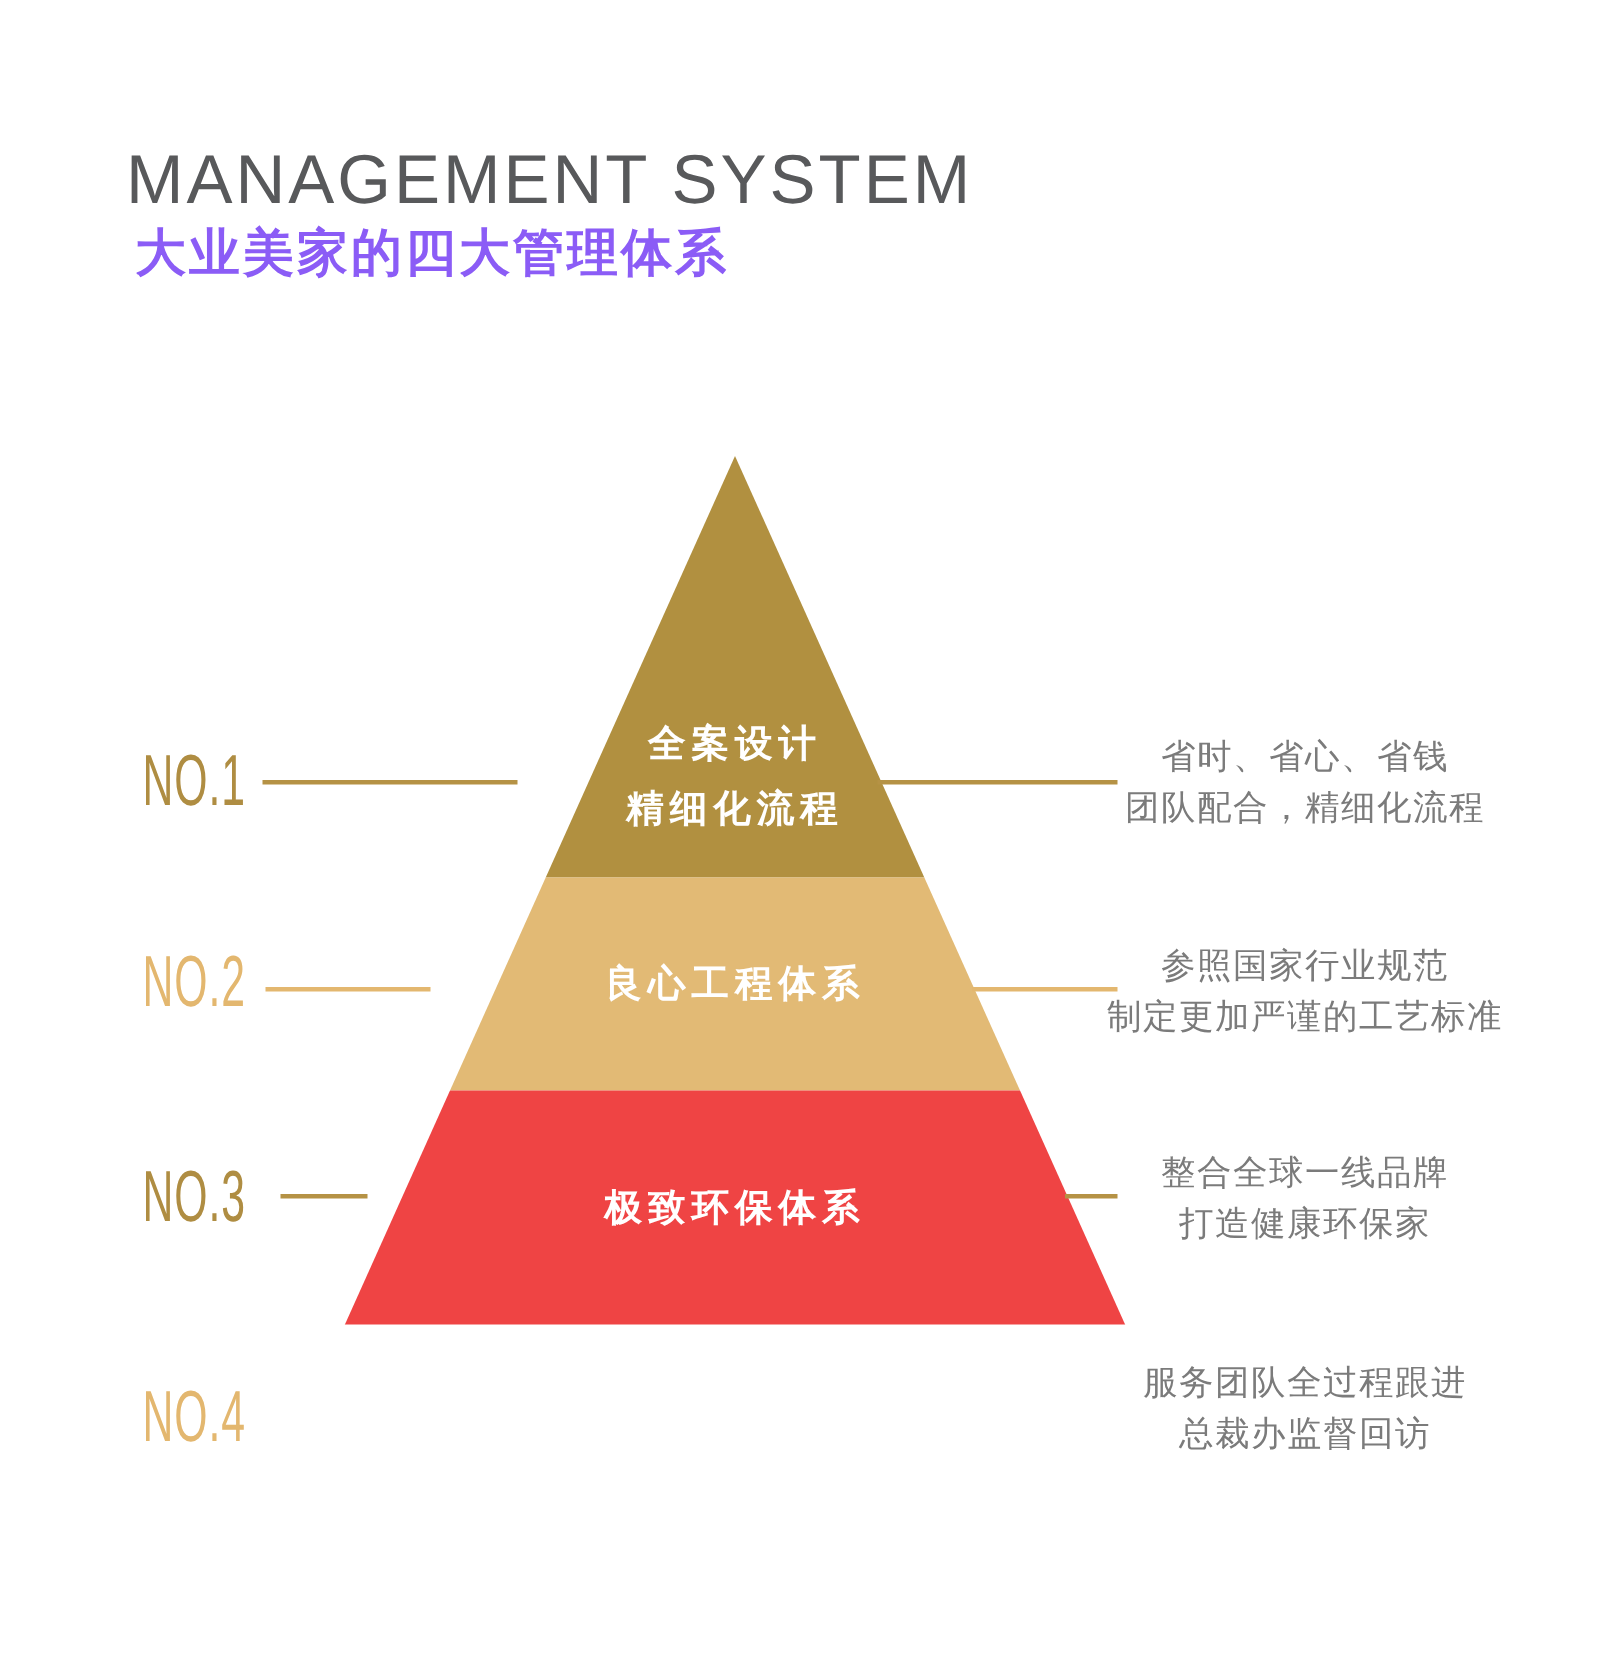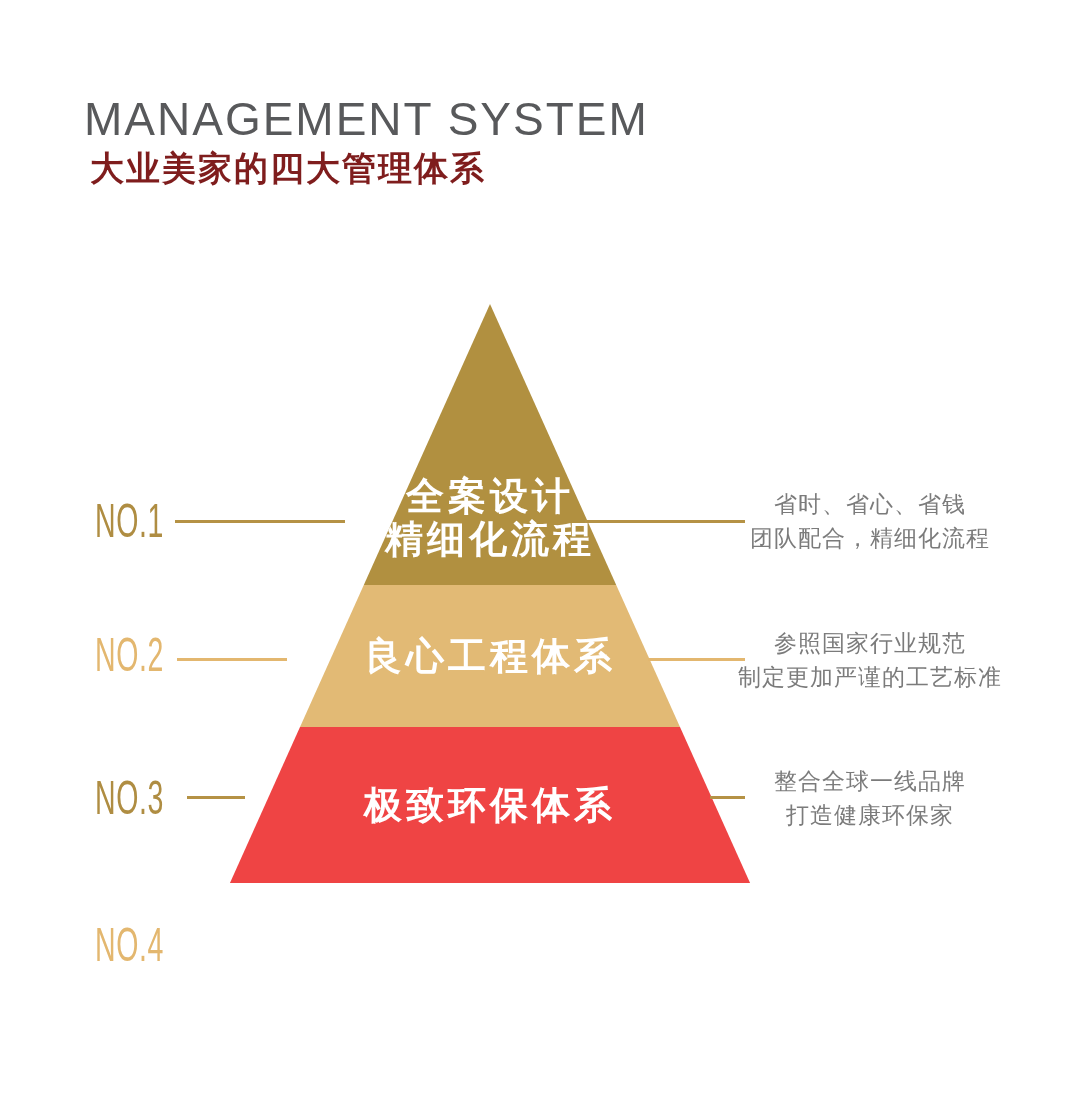--- a/index.html
+++ b/index.html
@@ -7,35 +7,35 @@
     position:relative;width:1080px;height:1105px;background:#ffffff;overflow:hidden;
     font-family:"Liberation Sans", sans-serif;
   }
   
   .title-en{
     position:absolute;left:84px;top:92px;
     font-size:46px;font-weight:400;letter-spacing:2px;color:#58595b;white-space:nowrap;
   }
   .title-zh{
     position:absolute;left:90px;top:146px;
-    font-size:34px;font-weight:bold;letter-spacing:2px;color:#7f1d1d;white-space:nowrap;
+    font-size:34px;font-weight:bold;letter-spacing:2px;color:#8b5cf6;white-space:nowrap;
   }
   
   .pyramid{
     position:absolute;left:172px;top:304px;width:636px;height:708px;
     clip-path:polygon(50% 0%, 100% 100%, 0% 100%);
   }
   .tier{width:100%;box-sizing:border-box;display:flex;flex-direction:column;
         align-items:center;justify-content:center;}
   .tier-1{height:281px;background:#b19040;justify-content:flex-end;padding-bottom:24px;}
   .tier-2{height:142px;background:#e2ba75;}
   .tier-3{height:156px;background:#ef4444;}
   .tier-4{height:142px;background:#e2ba75;}
   .tier-title{
-    color:#ffffff;font-weight:bold;font-size:38px;letter-spacing:4px;
+    color:#ffffff;font-weight:bold;font-size:25px;letter-spacing:4px;
     line-height:43px;text-align:center;white-space:nowrap;
   }
   
   .no-label{
     position:absolute;left:95px;font-size:46px;line-height:46px;font-weight:normal;
     white-space:nowrap;transform:scale(0.62,1.05);transform-origin:left center;
     letter-spacing:1px;
   }
   .no-1{top:497px;color:#af8d42;}
   .no-2{top:631px;color:#e3b76f;}
@@ -99,14 +99,18 @@
     <div>团队配合，精细化流程</div>
   </div>
   <div class="desc d2">
     <div>参照国家行业规范</div>
     <div>制定更加严谨的工艺标准</div>
   </div>
   <div class="desc d3">
     <div>整合全球一线品牌</div>
     <div>打造健康环保家</div>
   </div>
+  <div class="desc d4">
+    <div>服务团队全过程跟进</div>
+    <div>总裁办监督回访</div>
+  </div>
 
 </div>
 
 </body></html>

